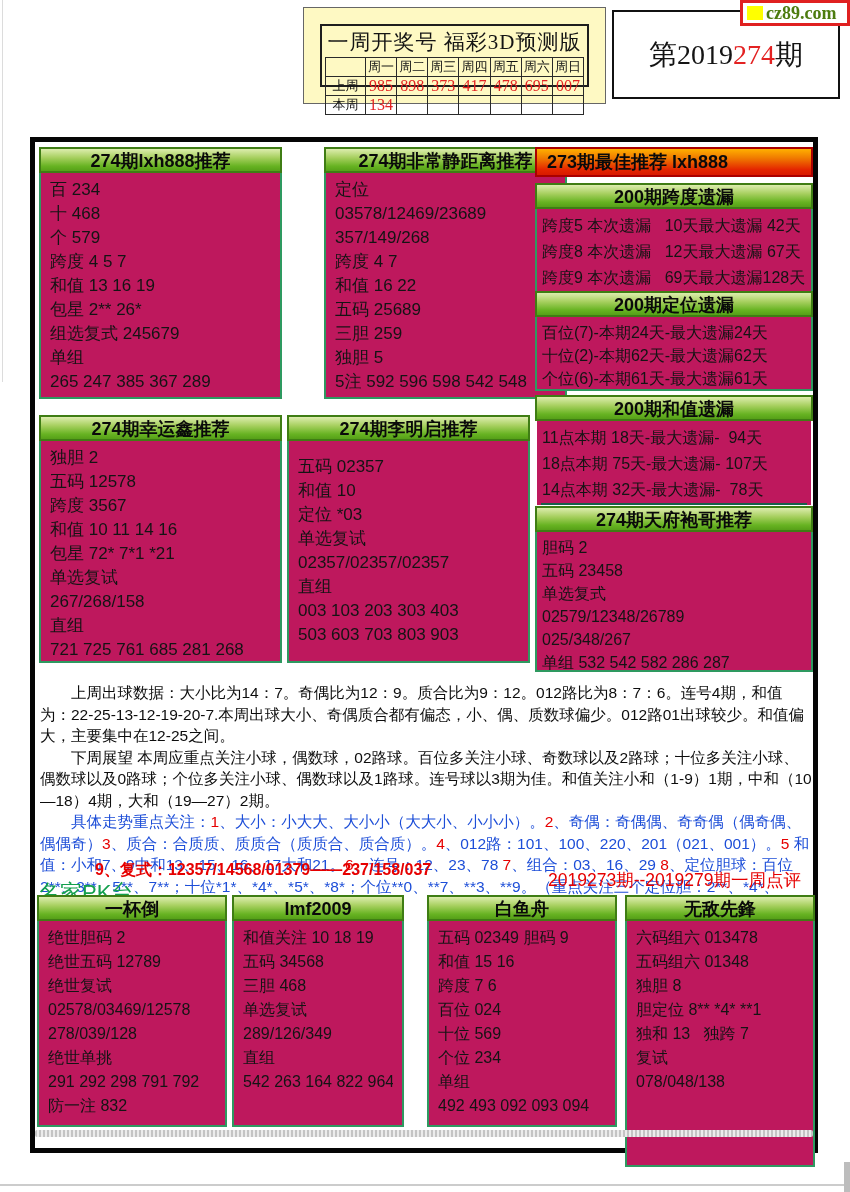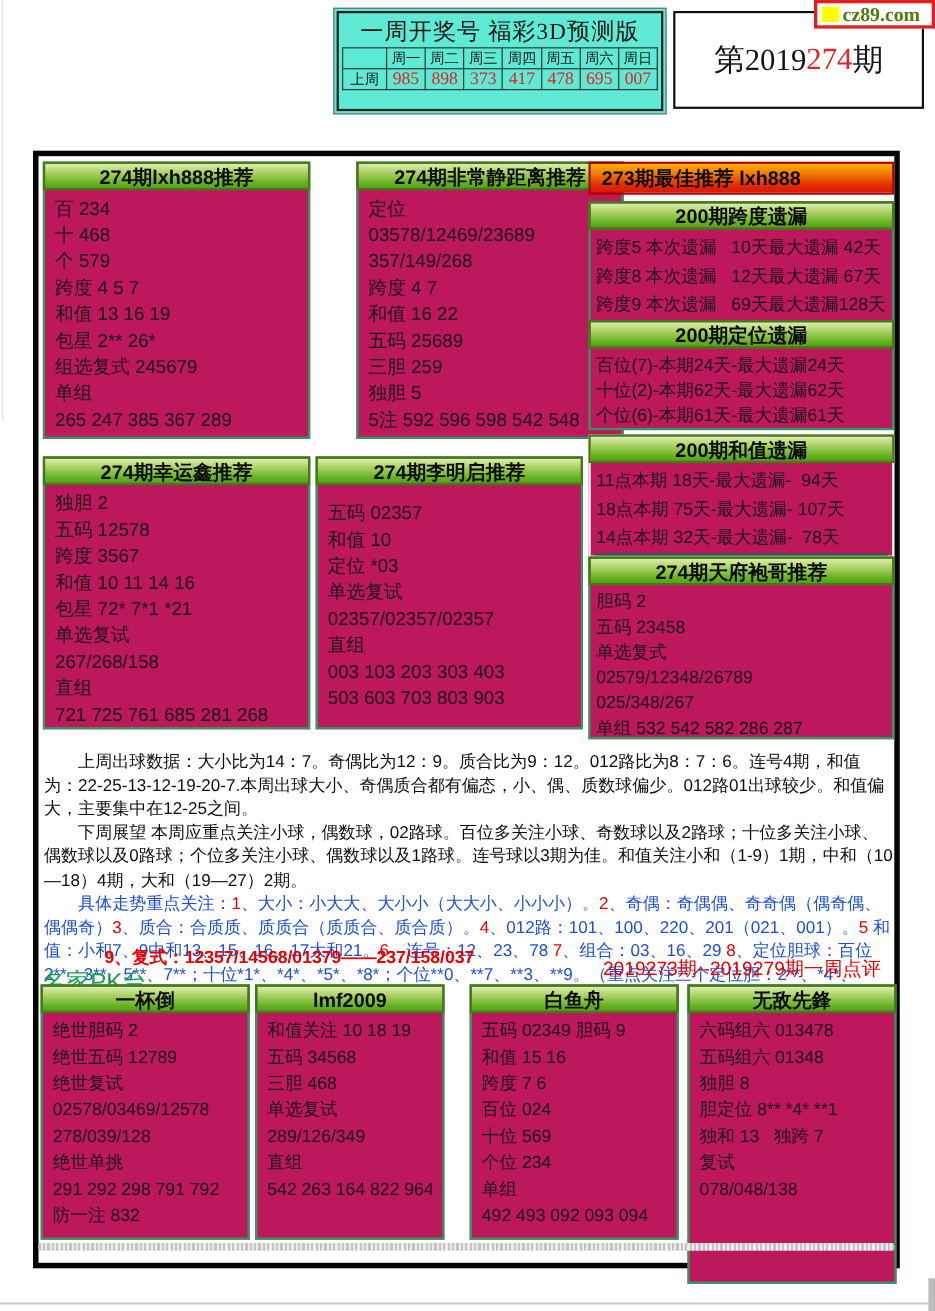--- a/index.html
+++ b/index.html
@@ -6,21 +6,21 @@
   html,body { background:#f3f3f3; }
   .page {
     position:relative; width:850px; height:1192px; margin:0 auto;
     background:#ffffff; overflow:hidden;
     font-family:"Liberation Sans", sans-serif; color:#141414;
   }
   .left-edge { position:absolute; left:2px; top:0; width:1px; height:382px; background:#dcdcdc; }
 
   
   .wk-box { position:absolute; left:303px; top:7px; width:303px; height:97px;
-            border:1px solid #666; background:#5eead4; padding:2px; }
+            border:1px solid #666; background:#fef9c3; padding:16px; }
   .wk-inner { border:2px solid #1e1e1e; width:100%; height:100%; padding:1px 3px; }
   .wk-title { font-family:"Liberation Serif", serif; font-size:21px; text-align:center;
               letter-spacing:1px; line-height:30px; white-space:nowrap; }
   table.wk { border-collapse:collapse; width:100%; table-layout:fixed; }
   table.wk td { border:1.5px solid #2a2a2a; text-align:center; height:19px;
                 font-family:"Liberation Serif", serif; font-size:13px; overflow:hidden; }
   table.wk td.lbl { width:40px; font-size:13px; }
   table.wk td.val { color:#e32222; font-size:16px; }
 
   .issue-box { position:absolute; left:612px; top:10px; width:228px; height:89px;
@@ -98,20 +98,30 @@
         <tr>
           <td class="lbl">上周</td>
           <td class="val">985</td>
           <td class="val">898</td>
           <td class="val">373</td>
           <td class="val">417</td>
           <td class="val">478</td>
           <td class="val">695</td>
           <td class="val">007</td>
         </tr>
+        <tr>
+          <td class="lbl">本周</td>
+          <td class="val">134</td>
+          <td class="val"></td>
+          <td class="val"></td>
+          <td class="val"></td>
+          <td class="val"></td>
+          <td class="val"></td>
+          <td class="val"></td>
+        </tr>
       </tbody>
         </table>
     </div>
   </div>
 
   <div class="issue-box">
     <span>第2019</span>
       <span class="red">274</span>
       <span>期</span>
   </div>

